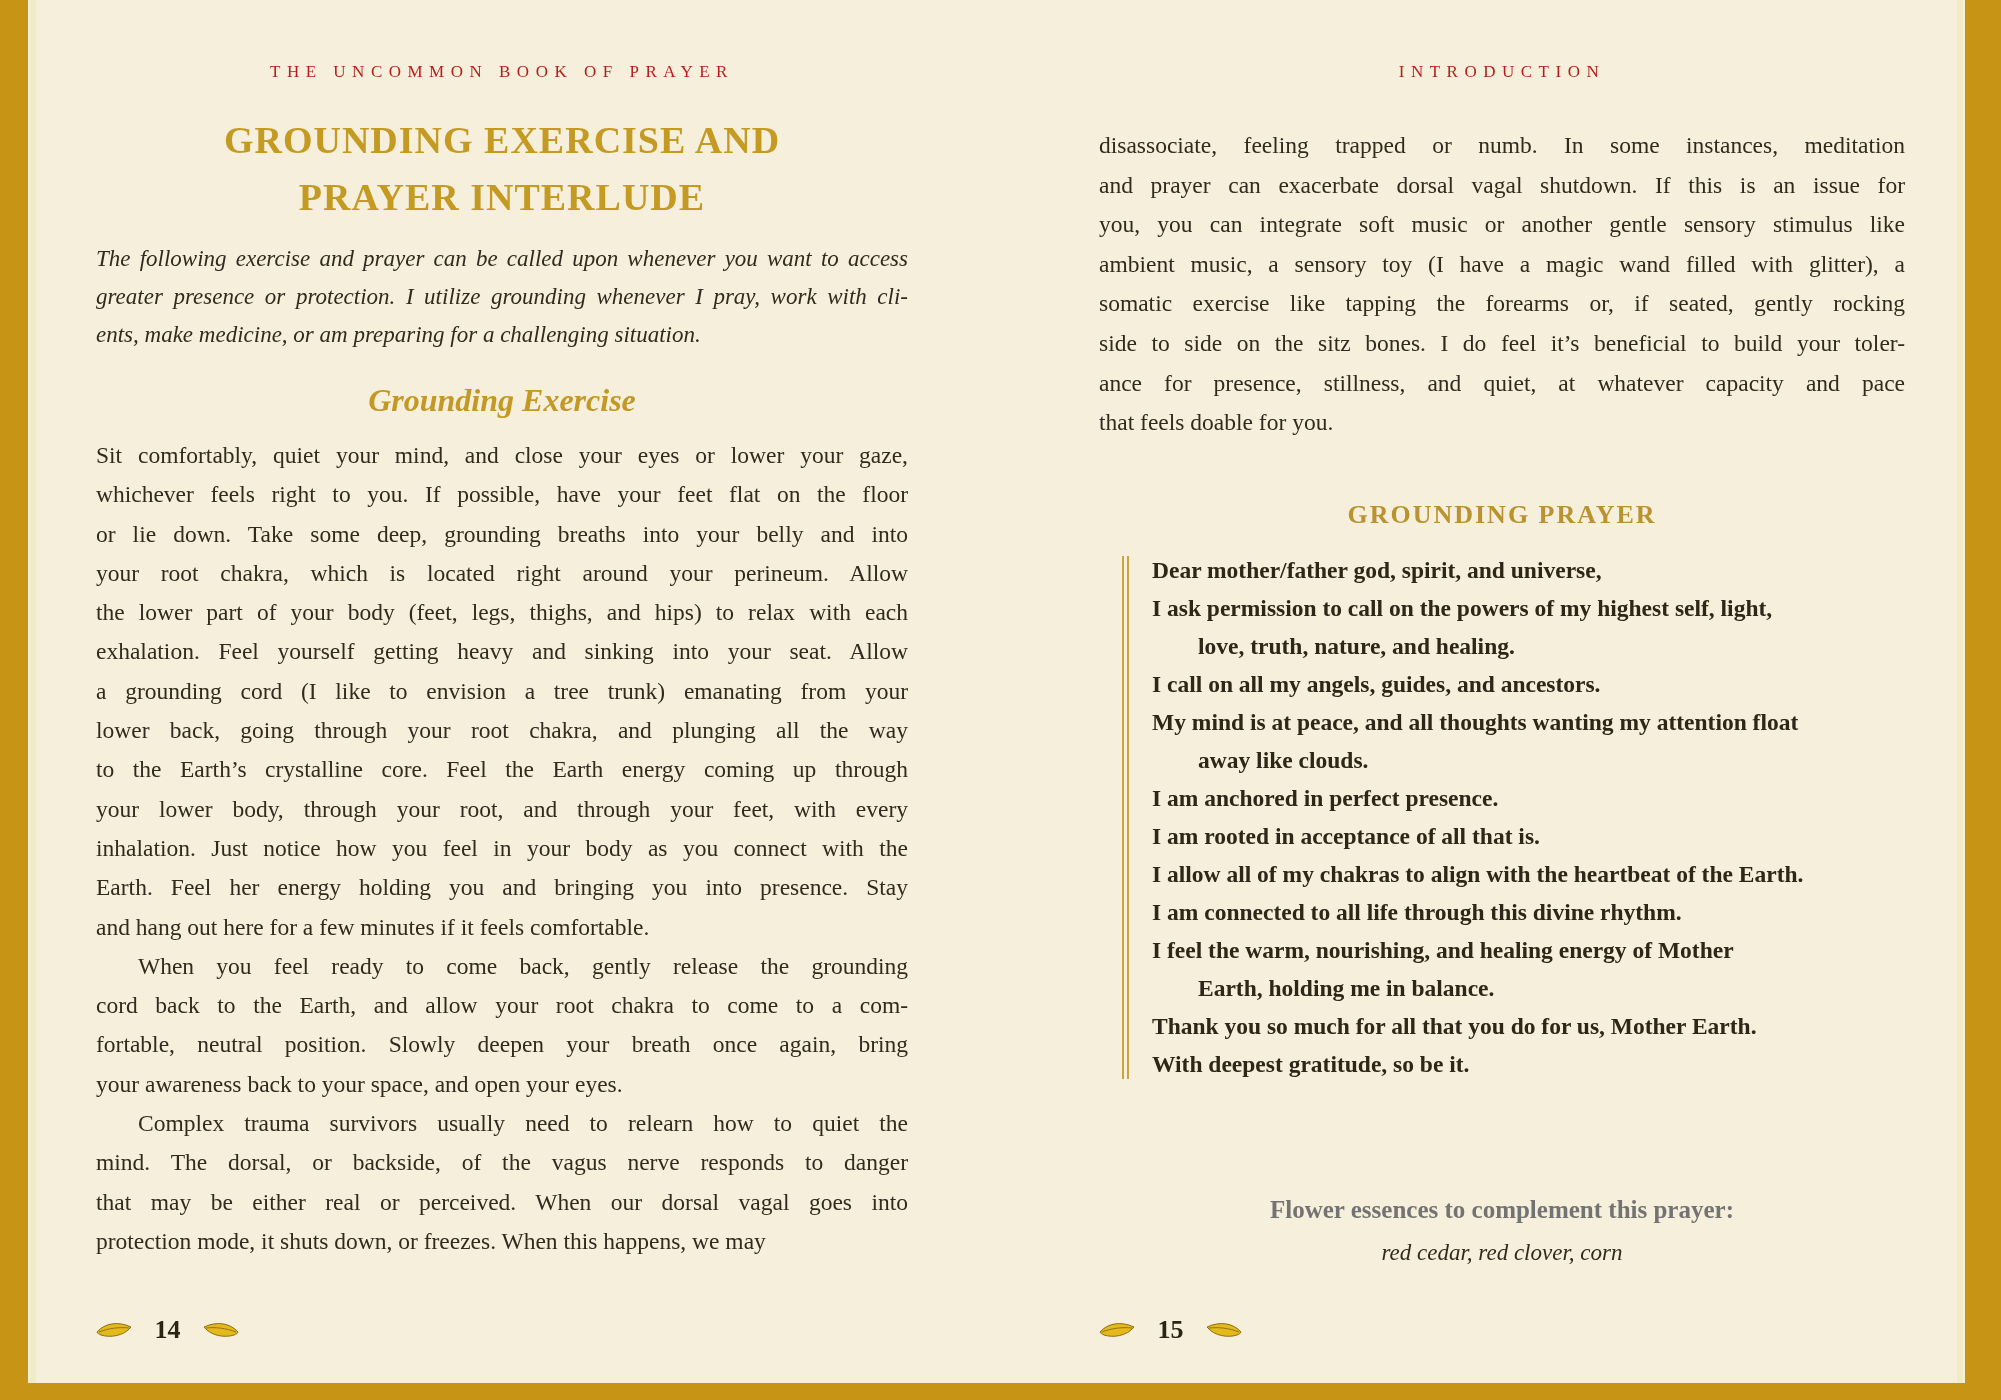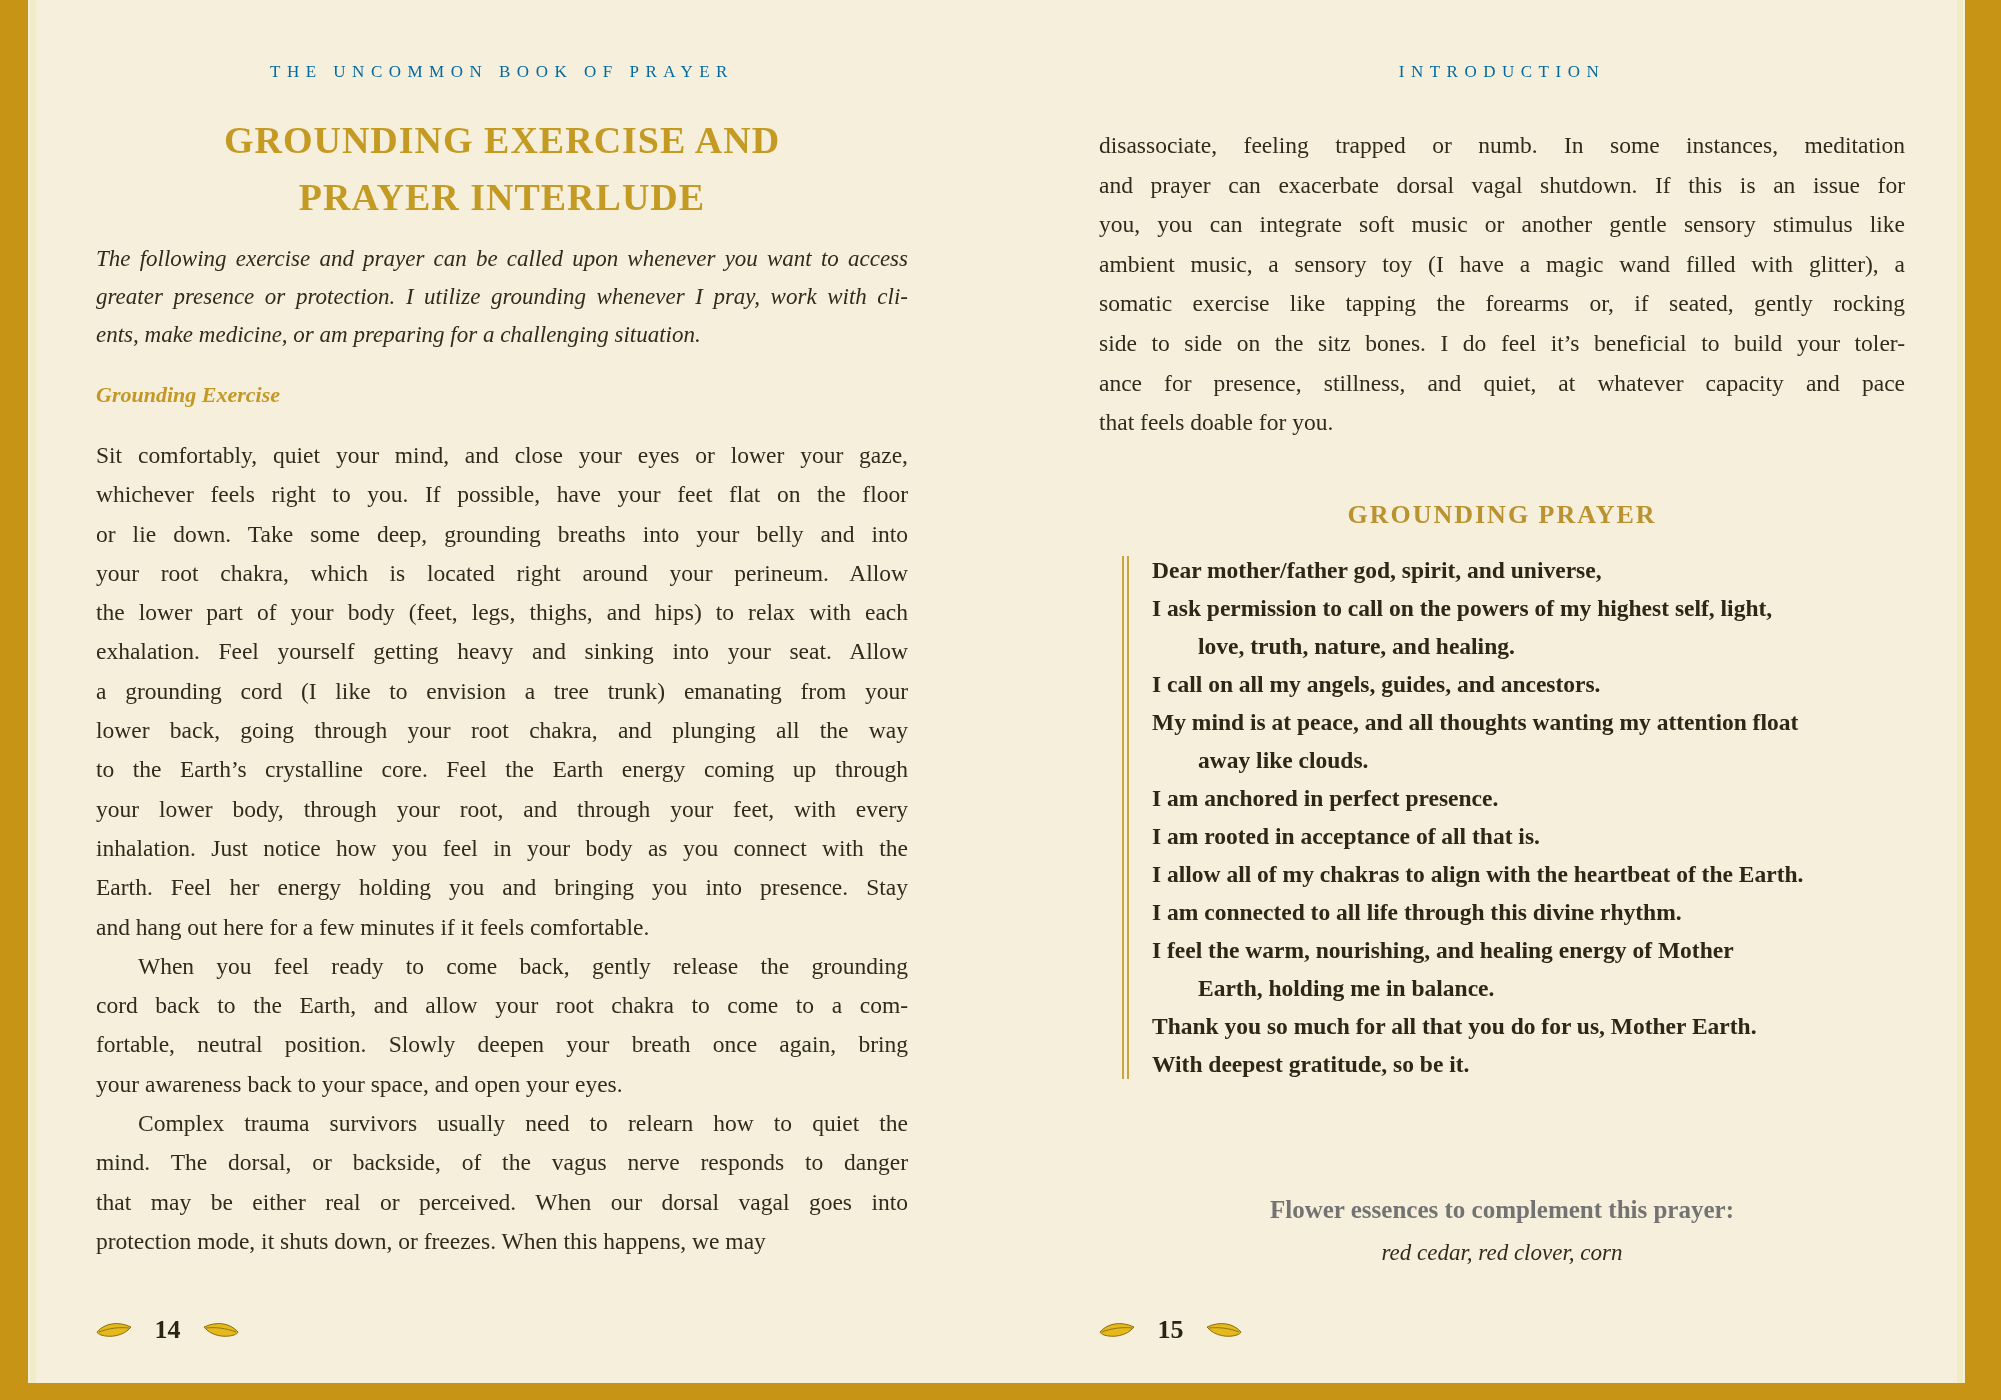--- a/index.html
+++ b/index.html
@@ -13,27 +13,27 @@
   .bar-right{position:absolute;right:0;top:0;width:36px;height:1400px;background:#C79415;}
   .bar-bottom{position:absolute;left:0;bottom:0;width:2001px;height:17px;background:#C79415;}
   .edge-left{position:absolute;left:30px;top:0;width:6px;height:1400px;background:#F1ECC7;}
   .edge-right{position:absolute;right:38px;top:0;width:6px;height:1400px;background:#F1ECC7;}
 
   .page{position:absolute;top:0;height:1400px;}
   .page-left{left:96px;width:812px;}
   .page-right{left:1099px;width:806px;}
 
   .run-head{position:absolute;top:62px;width:100%;text-align:center;
-    font-size:17px;letter-spacing:6.5px;color:#0369a1;}
+    font-size:17px;letter-spacing:6.5px;color:#b91c1c;}
   .title{position:absolute;top:112px;width:100%;text-align:center;
     font-size:38px;line-height:57px;font-weight:bold;letter-spacing:1px;color:#C49A23;}
   .intro{position:absolute;top:240px;width:100%;font-style:italic;
     font-size:23px;line-height:38px;}
-  .sec-head{position:absolute;top:382px;width:100%;text-align:left;
-    font-style:italic;font-weight:bold;font-size:22px;color:#C39824;}
+  .sec-head{position:absolute;top:382px;width:100%;text-align:center;
+    font-style:italic;font-weight:bold;font-size:32px;color:#C39824;}
   .body-flow{position:absolute;top:436px;width:100%;
     font-size:23.5px;line-height:39.3px;font-family:Liberation Serif, serif;}
   .body-flow-r{position:absolute;top:126px;width:100%;
     font-size:23.5px;line-height:39.6px;}
   .bline{white-space:normal;}
   .jl{text-align:justify;text-align-last:justify;}
   .ifirst{padding-left:42px;}
 
   .prayer-head{position:absolute;top:500px;width:100%;text-align:center;
     font-weight:bold;font-size:26px;letter-spacing:2px;color:#BA922F;}

